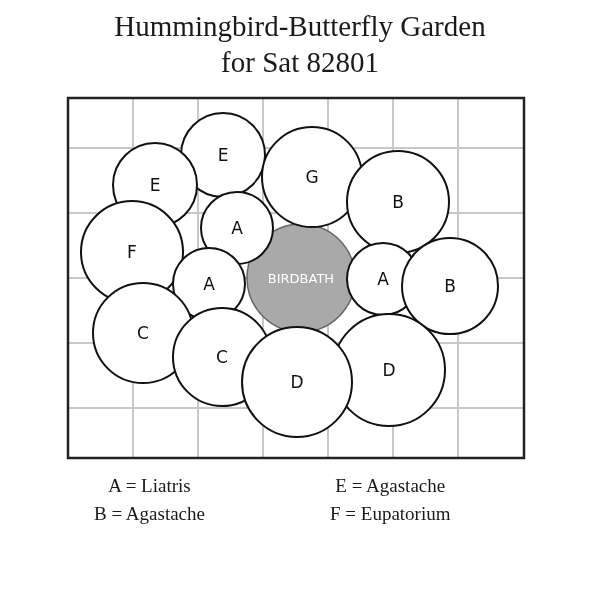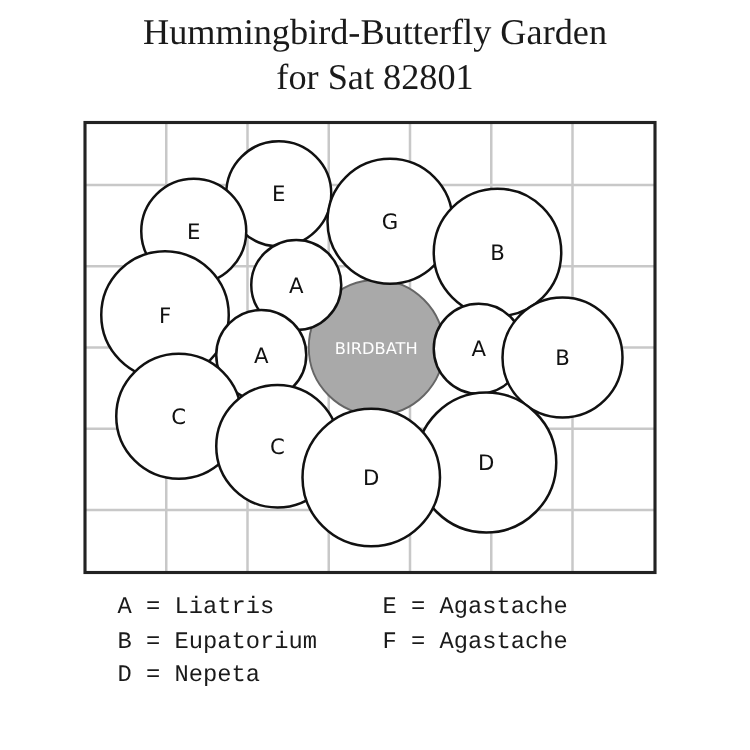--- a/index.html
+++ b/index.html
@@ -7,25 +7,25 @@
     .title {
       position: absolute; left: 0; top: 8px; width: 600px;
       text-align: center;
       font-family: "Liberation Serif", "DejaVu Serif", serif;
       font-size: 29px; line-height: 36px; color: #1a1a1a;
     }
     .title div { white-space: nowrap; text-align: center; }
     svg.plan { position: absolute; left: 0; top: 0; }
     .legend {
       position: absolute; top: 472px;
-      font-family: Liberation Mono, monospace;
-      font-size: 19px; color: #1a1a1a; line-height: 27.5px;
+      font-family: Liberation Serif, serif;
+      font-size: 19px; color: #1a1a1a; line-height: 27.5px; text-align: center;
     }
     .legend.col1 { left: 94px; }
-    .legend.col2 { left: 306px; }
+    .legend.col2 { left: 330px; }
     .legend-row { white-space: nowrap; }
   </style>
 </head>
 <body>
 
 <div class="title">
   <div>Hummingbird-Butterfly Garden</div>
   <div>for Sat 82801</div>
 </div>
 
@@ -99,19 +99,18 @@
       <g>
         <circle cx="297" cy="382" r="55" fill="#ffffff" stroke="#111111" stroke-width="2"></circle>
         <text x="297" y="388" text-anchor="middle" font-family="DejaVu Sans, Liberation Sans, sans-serif" font-size="17" fill="#111111">D</text>
       </g>
     </g>
   <rect id="border" fill="none" stroke-width="2.5" x="68" y="98" width="456" height="360" stroke="#222222"></rect>
 </svg>
 
 <div class="legend col1">
   <div class="legend-row">A = Liatris</div>
-  <div class="legend-row">B = Eupatorium</div>
-  <div class="legend-row">D = Nepeta</div>
+  <div class="legend-row">B = Agastache</div>
 </div>
 <div class="legend col2">
   <div class="legend-row">E = Agastache</div>
-  <div class="legend-row">F = Agastache</div>
+  <div class="legend-row">F = Eupatorium</div>
 </div>
 
 </body></html>

